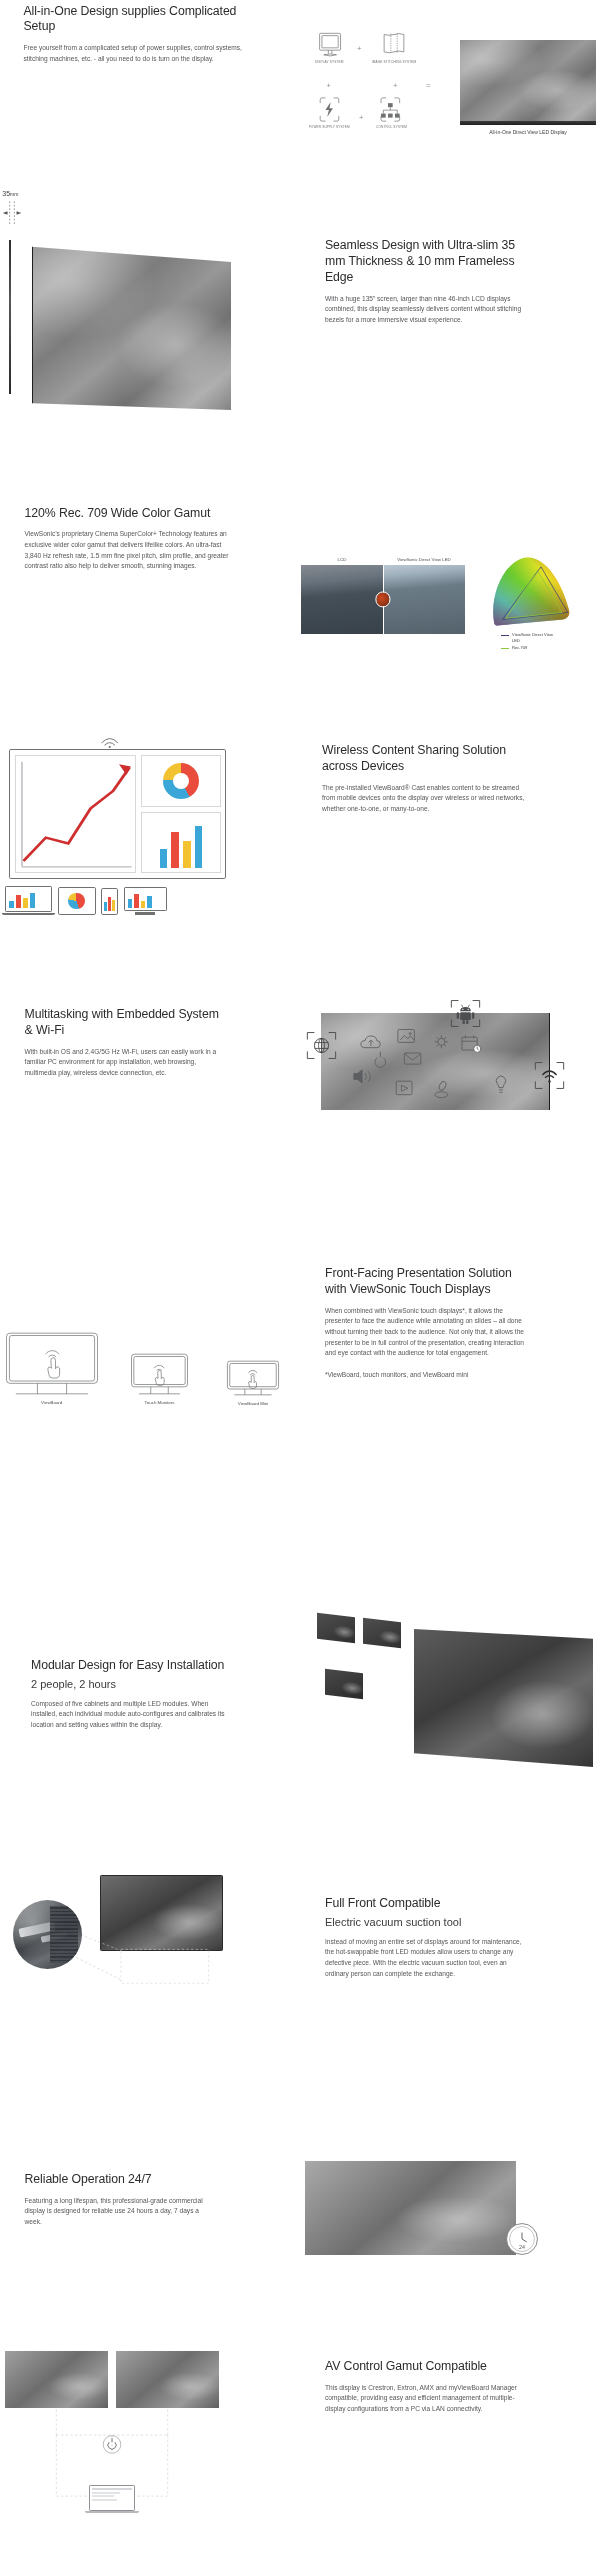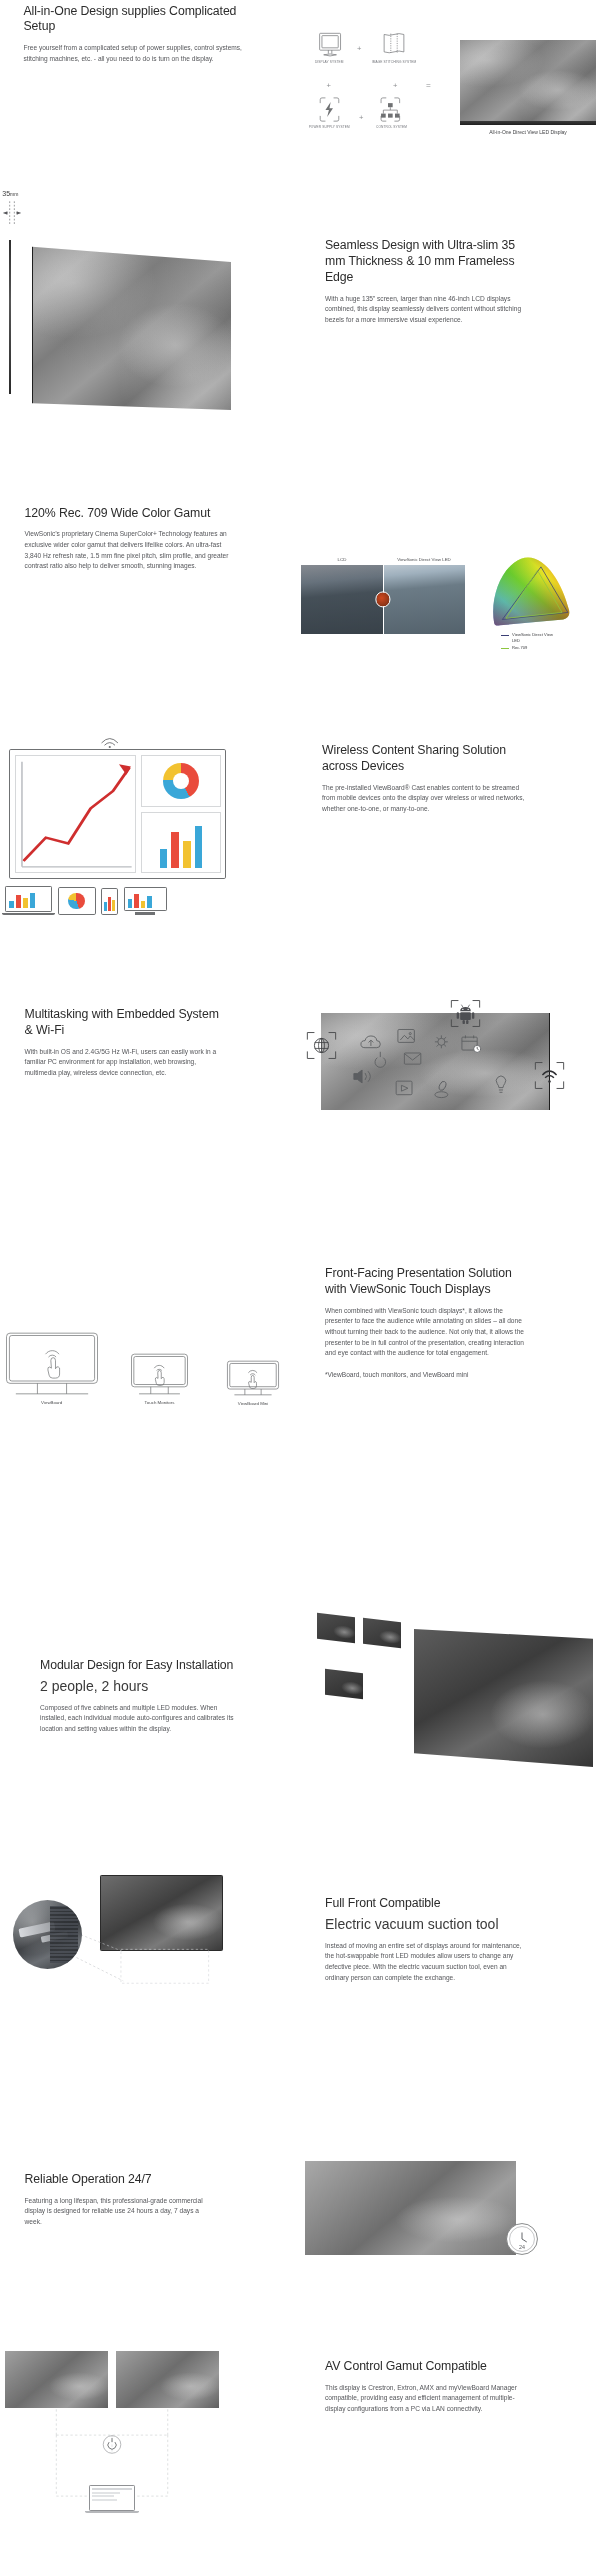--- a/index.html
+++ b/index.html
@@ -14,21 +14,21 @@
   .sec { position: absolute; left: 0; width: 600px; }
   .col-txt { position: absolute; }
   h2.title {
     font-size: 12.3px;
     font-weight: 400;
     line-height: 1.30;
     color: #2c2c2c;
     letter-spacing: -0.1px;
   }
   .subtitle {
-    font-size: 14px;
+    font-size: 11px;
     font-weight: 400;
     color: #3a3a3a;
     margin-top: 2.9px;
     line-height: 1.3;
   }
   p.body {
     font-size: 6.6px;
     line-height: 1.62;
     color: #55565a;
     margin-top: 7.6px;
@@ -456,21 +456,21 @@
             <path d="M43 30 q0 -3.5 2.5 -3.5 q2.5 0 2.5 3.5 l0 9 q1.5 -2.5 3 -1.5 q1.5 1 1 3 l0 4 q0 4.5 -4.5 4.5 l-3.5 0 q-3 0 -4 -3 l-1.5 -6 q-0.5 -3 2 -3 l2.5 1.5 z"></path>
           </g>
           <path class="lineicon" d="M32 50 l0 10 M60 50 l0 10 M14 60 l64 0"></path>
         </svg>
         <div class="small-lbl" style="margin-top:4.7px;font-size:4.4px;">ViewBoard Mini</div>
       </div>
     </div>
   </div>
 
   <div class="sec" style="top:1518px;height:311px;">
-    <div class="col-txt" style="left:40px;top:140px;width:199px;">
+    <div class="col-txt" style="left:31px;top:140px;width:199px;">
       <h2 class="title">Modular Design for Easy Installation</h2>
       <div class="subtitle">2 people, 2 hours</div>
       <p class="body">Composed of five cabinets and multiple LED modules. When installed, each individual module auto-configures and calibrates its location and setting values within the display.</p>
     </div>
 
     <div style="position:absolute;left:317px;top:97px;width:276px;height:170px;">
 
       <div class="panel" style="position:absolute;left:97px;top:14px;width:179px;height:138px;clip-path:polygon(0% 0%, 100% 7%, 100% 100%, 0% 90%);
                   background:linear-gradient(150deg,#5d5d5d,#3c3c3c 40%,#6a6a6a 62%,#343434 100%);"></div>
 

